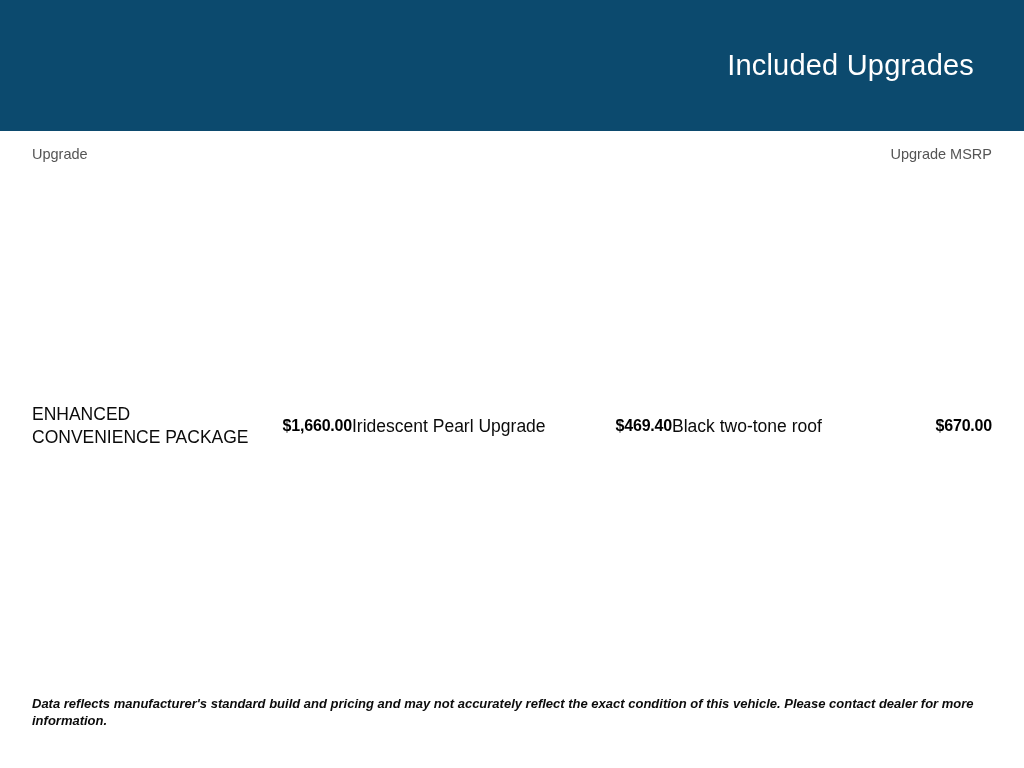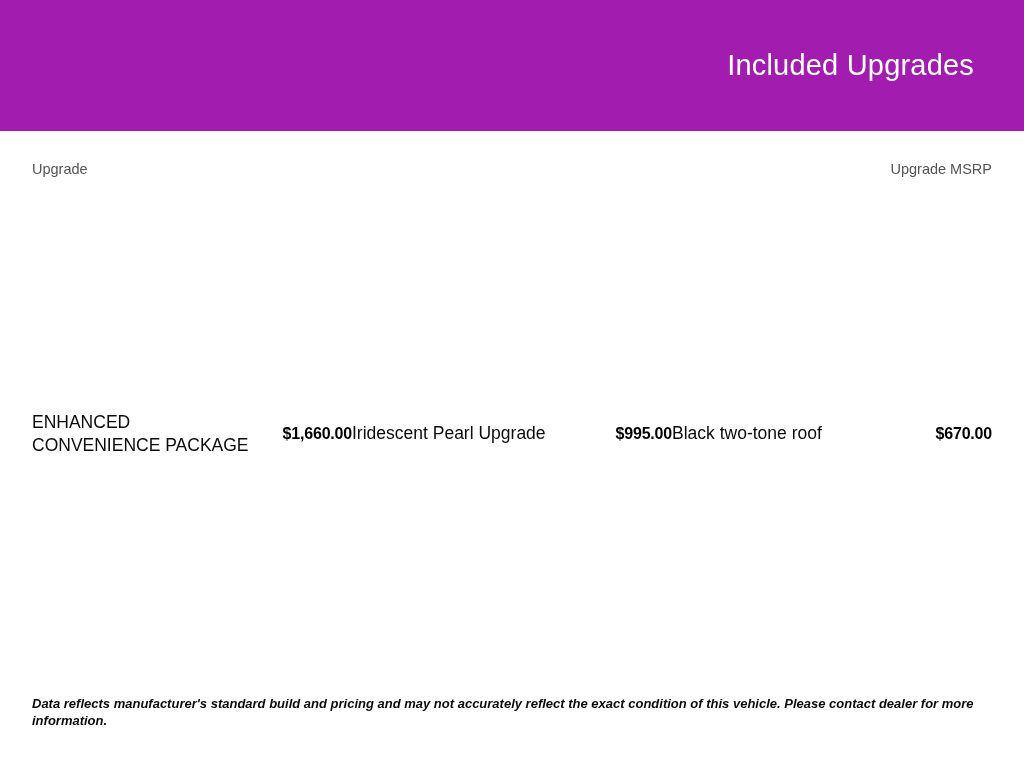--- a/index.html
+++ b/index.html
@@ -15,21 +15,21 @@
   }
   .page {
     position: relative;
     width: 1024px;
     height: 768px;
     background: #ffffff;
     display: flex;
     flex-direction: column;
   }
   .header {
-    background: #a21caf;
+    background: #0c4a6e;
     height: 131px;
     flex: 0 0 131px;
     display: flex;
     align-items: center;
     justify-content: flex-end;
     box-sizing: border-box;
     padding-right: 50px;
   }
   .header-title {
     color: #ffffff;
@@ -42,21 +42,21 @@
     flex: 1 1 auto;
     box-sizing: border-box;
     padding: 0 32px;
     display: flex;
     flex-direction: column;
   }
   .col-head {
     display: flex;
     align-items: baseline;
     justify-content: space-between;
-    margin-top: 30px;
+    margin-top: 15px;
   }
   .col-head-left, .col-head-right {
     color: #555555;
     font-size: 14.5px;
     font-weight: 400;
   }
   .rows {
     flex: 1 1 auto;
     display: flex;
     flex-direction: row;
@@ -111,21 +111,21 @@
     <div class="rows">
 
       <div class="row">
         <div class="row-label">ENHANCED CONVENIENCE PACKAGE</div>
         <div class="row-price">$1,660.00</div>
       </div>
 
 
       <div class="row">
         <div class="row-label">Iridescent Pearl Upgrade</div>
-        <div class="row-price">$995.00</div>
+        <div class="row-price">$469.40</div>
       </div>
 
       <div class="row">
         <div class="row-label">Black two-tone roof</div>
         <div class="row-price">$670.00</div>
       </div>
 
     </div>
 
     <div class="disclaimer">Data reflects manufacturer's standard build and pricing and may not accurately reflect the exact condition of this vehicle. Please contact dealer for more information.</div>

